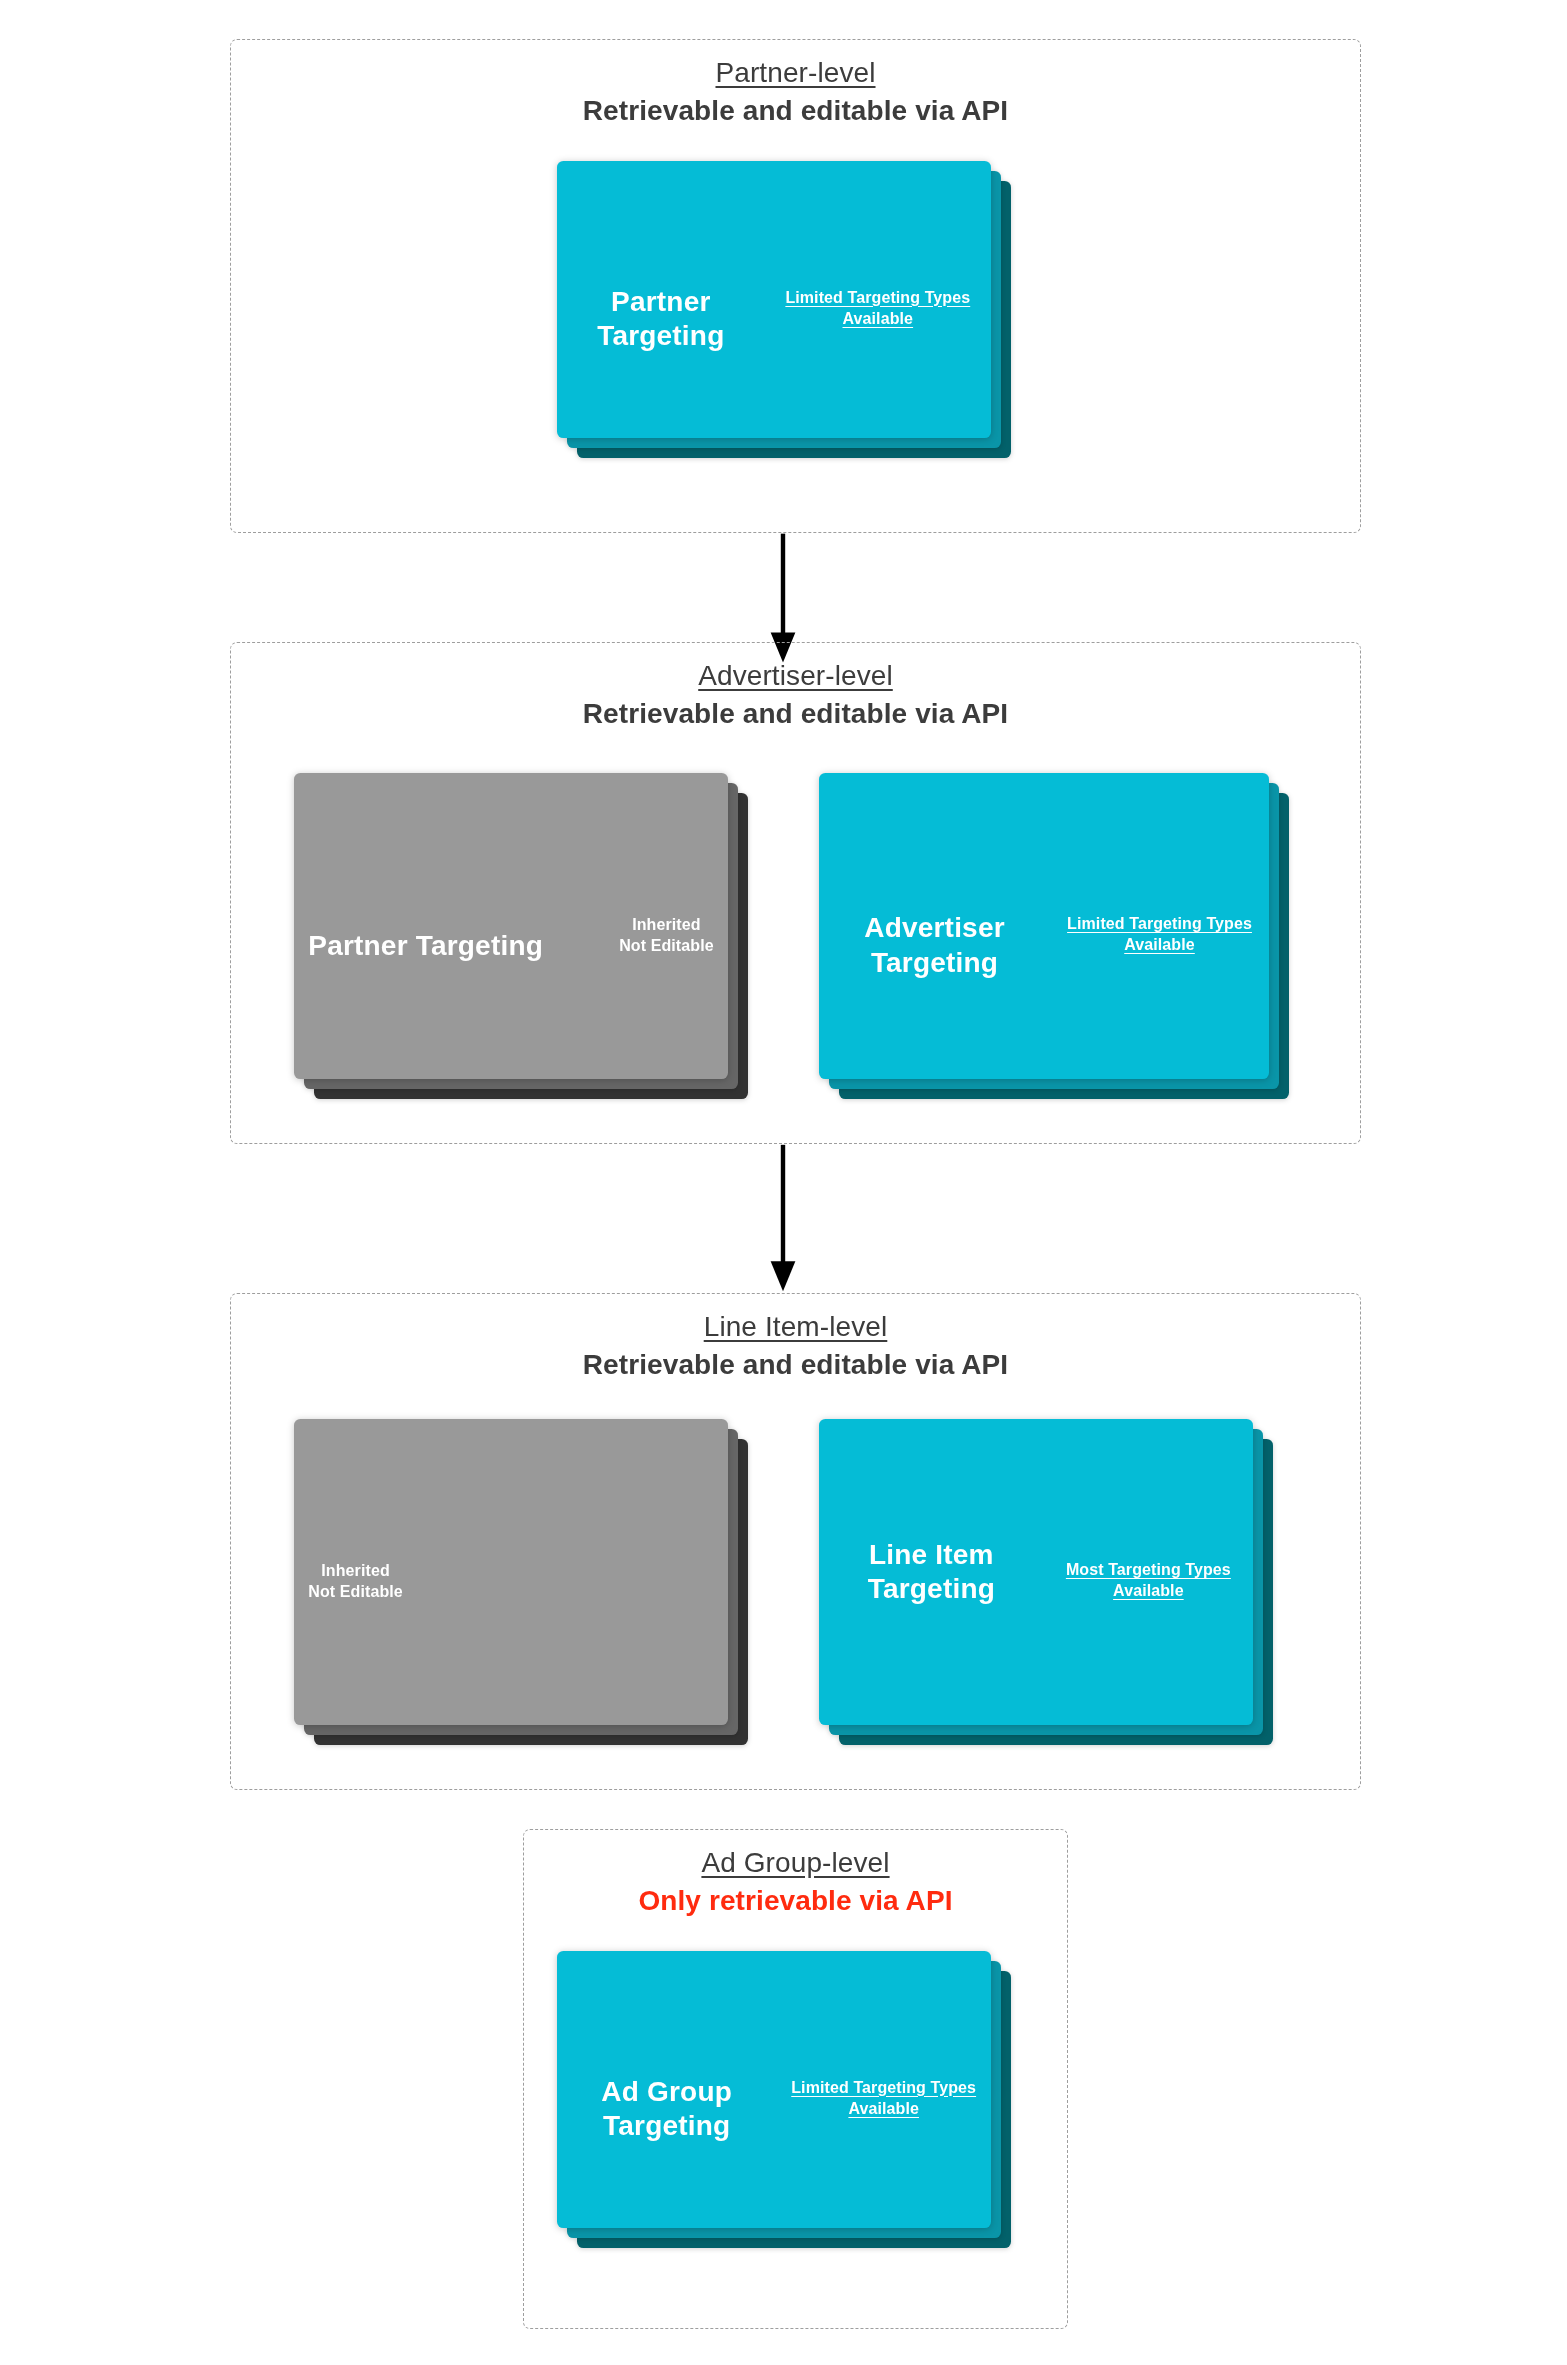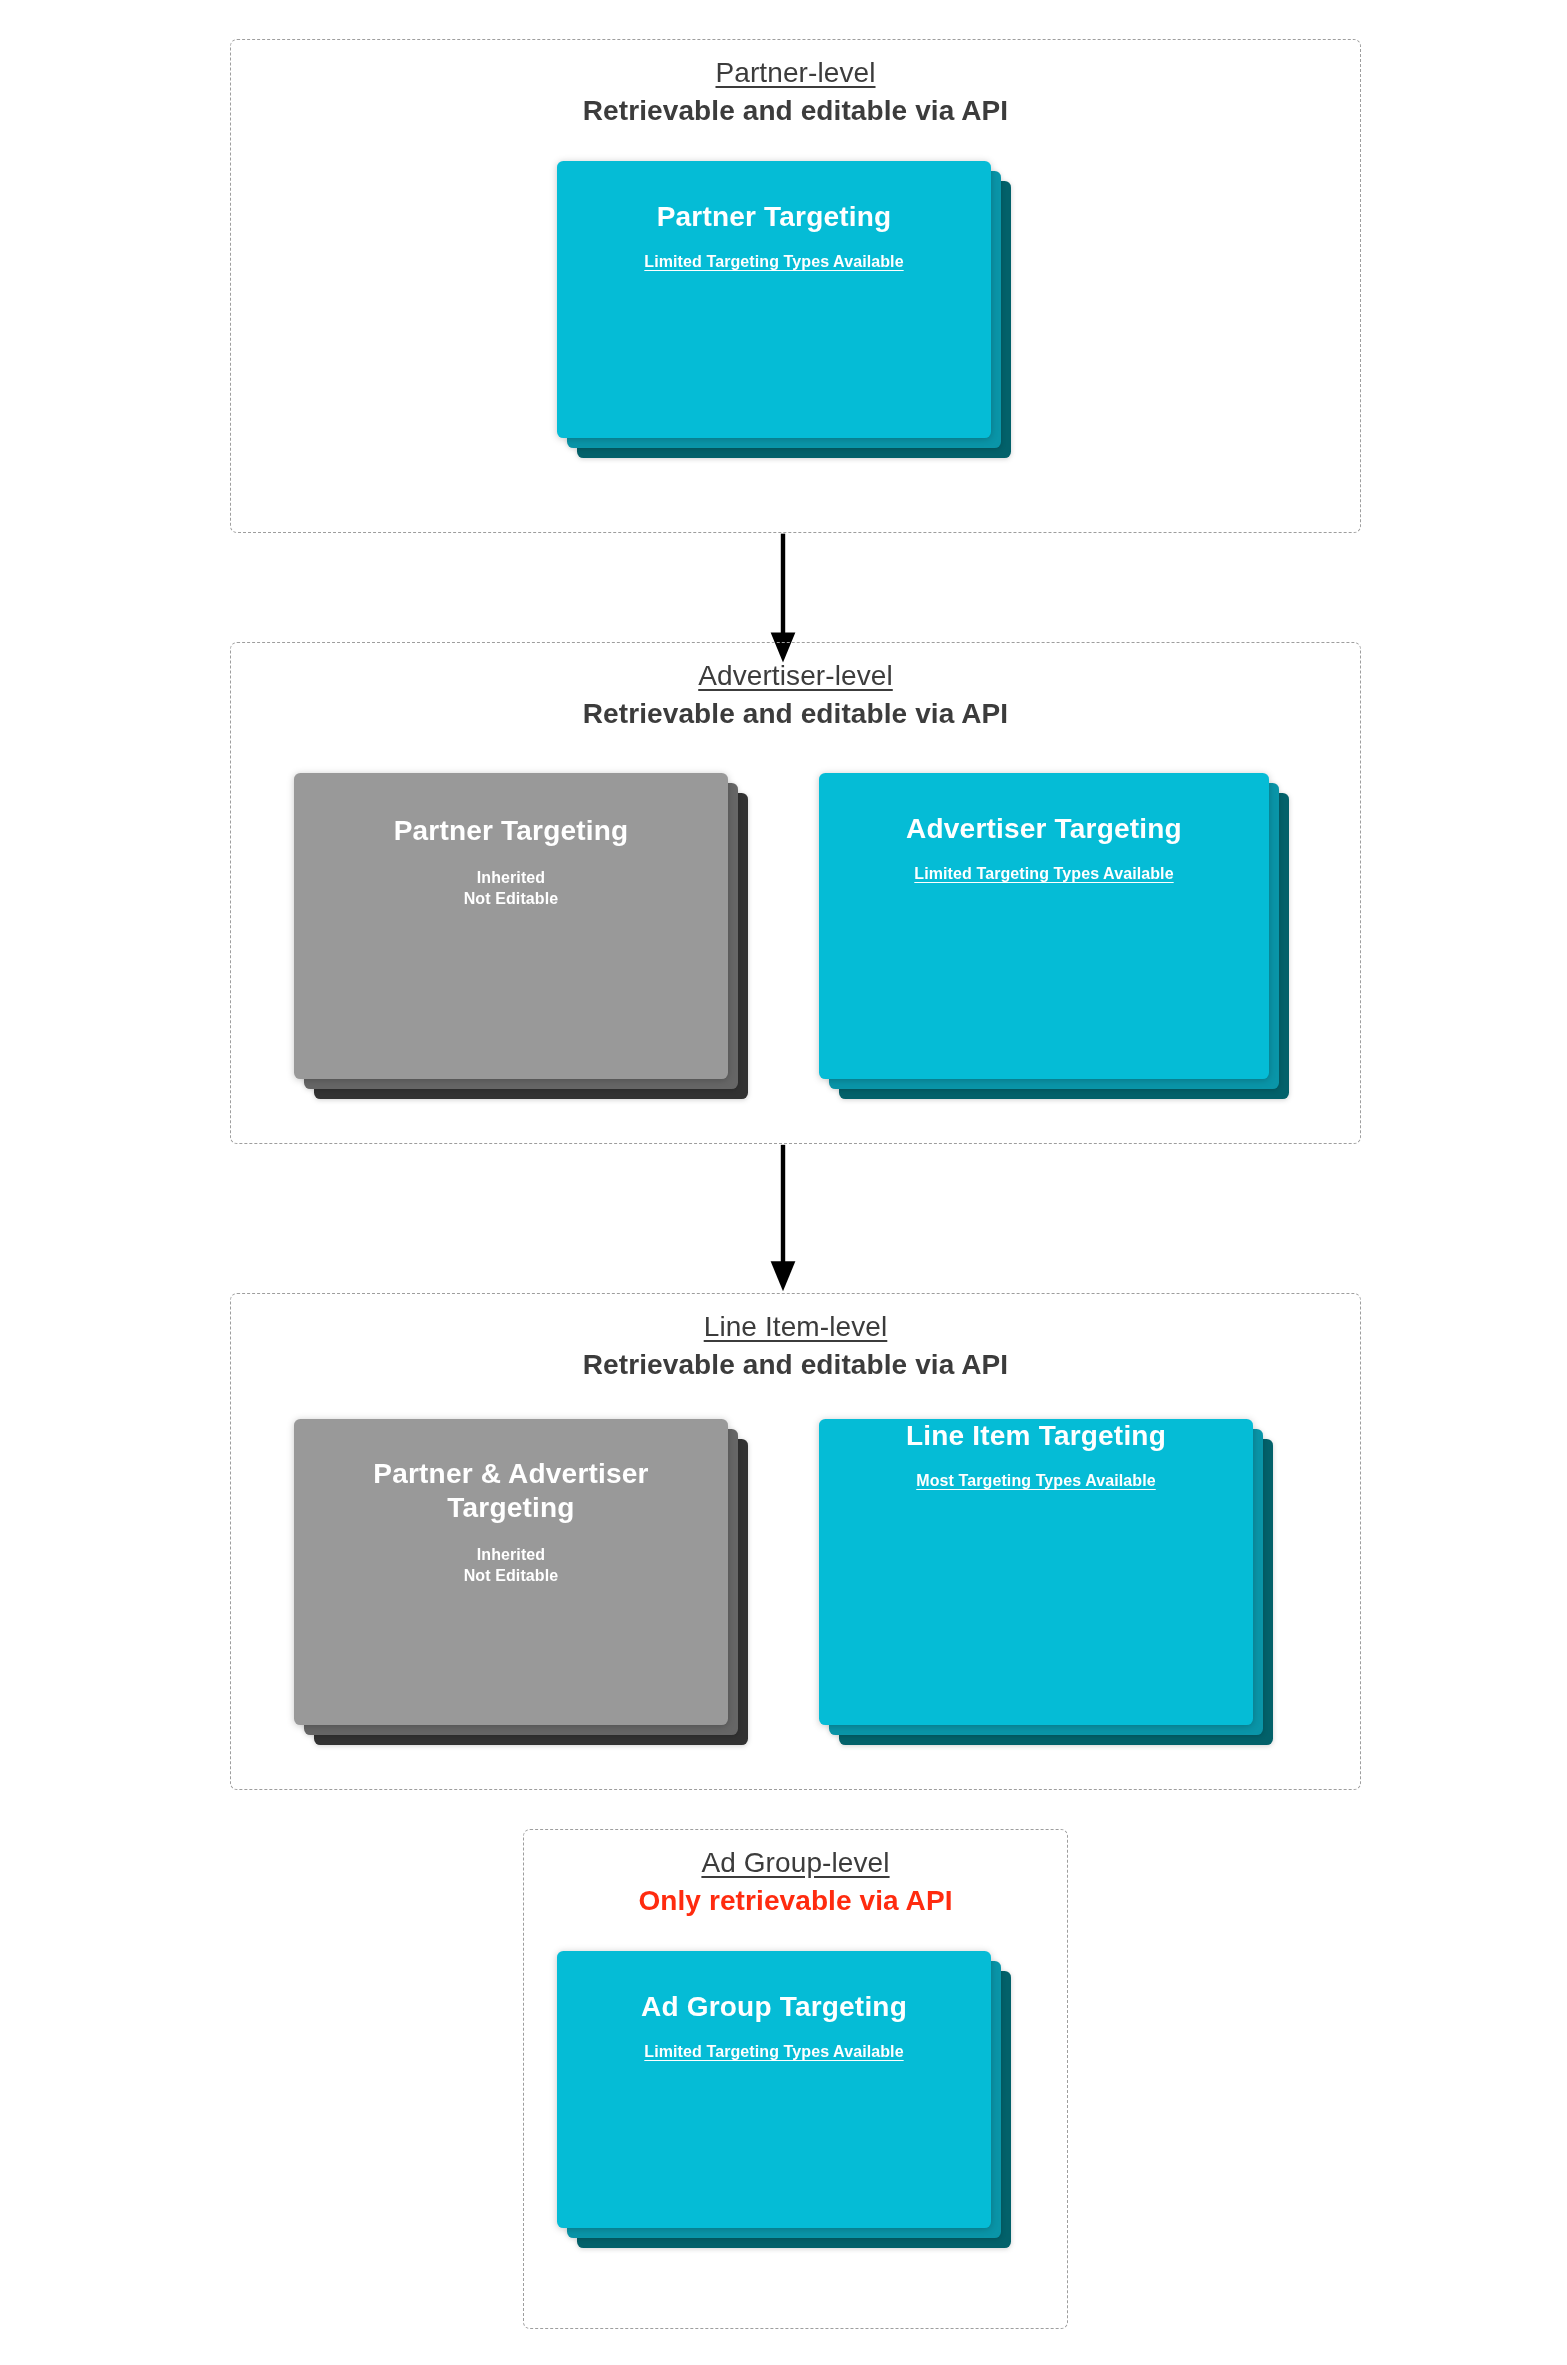--- a/index.html
+++ b/index.html
@@ -74,23 +74,23 @@
     right: -9.8px;
     bottom: -9.8px;
     filter: drop-shadow(0 1.8px 2.7px rgba(0,0,0,0.18));
   }
   .card-layer.front {
     left: 0;
     top: 0;
     right: 0;
     bottom: 0;
     display: flex;
-    flex-direction: column;
+    flex-direction: row;
     align-items: center;
-    justify-content: flex-start;
+    justify-content: space-between;
     filter: drop-shadow(0 1.8px 3.6px rgba(0,0,0,0.22));
   }
 
   
   .stack-cyan .front { background: #05bcd6; }
   .stack-cyan .mid   { background: #0a95a8; }
   .stack-cyan .back  { background: #03616a; }
 
   
   .stack-gray .front { background: #999999; }
@@ -186,21 +186,20 @@
 
   <div class="level-header" style="top:16px;">
     <span class="level-title">Line Item-level</span>
     <span class="level-subtitle">Retrievable and editable via API</span>
   </div>
 
   <div class="card-stack stack-gray" style="left:63px; top:125px; width:434px; height:306px;">
     <div class="card-layer back"></div>
     <div class="card-layer mid"></div>
     <div class="card-layer front">
-      <div class="card-title" style="margin-top:38px; max-width:339px;">Partner &amp; Advertiser Targeting</div>
       <div class="card-note" style="margin-top:19.6px; white-space:pre-line;">Inherited
 Not Editable</div>
     </div>
   </div>
 
   <div class="card-stack stack-cyan" style="left:588px; top:125px; width:434px; height:306px;">
     <div class="card-layer back"></div>
     <div class="card-layer mid"></div>
     <div class="card-layer front">
       <div class="card-title" style="">Line Item Targeting</div>

